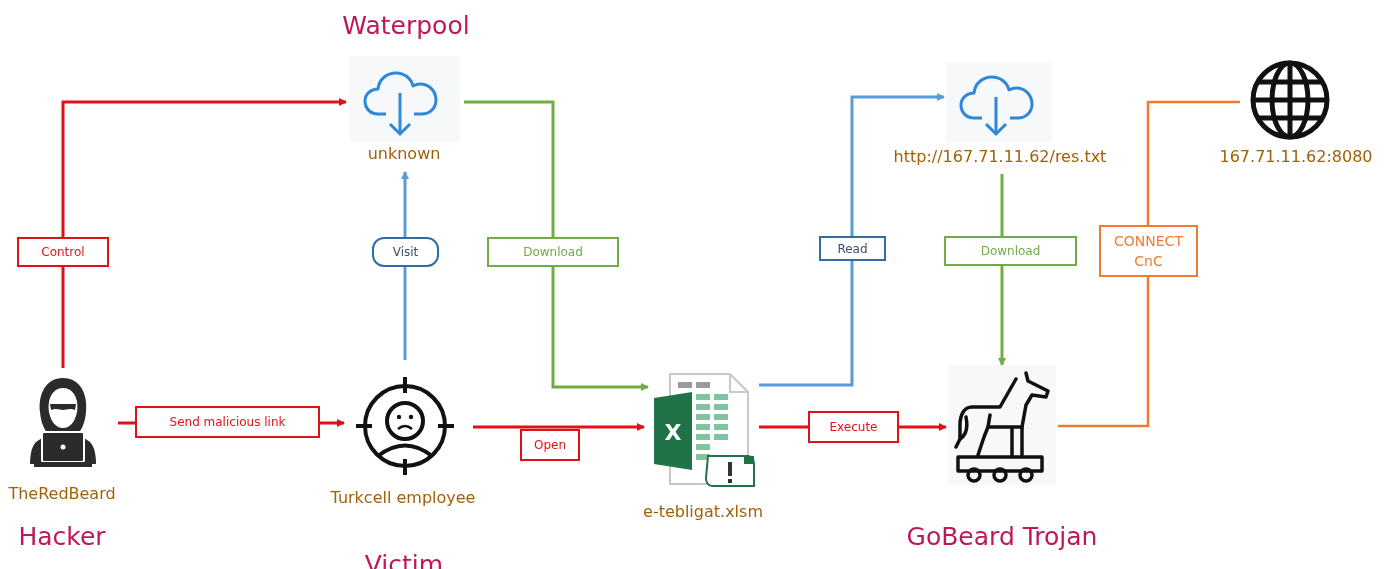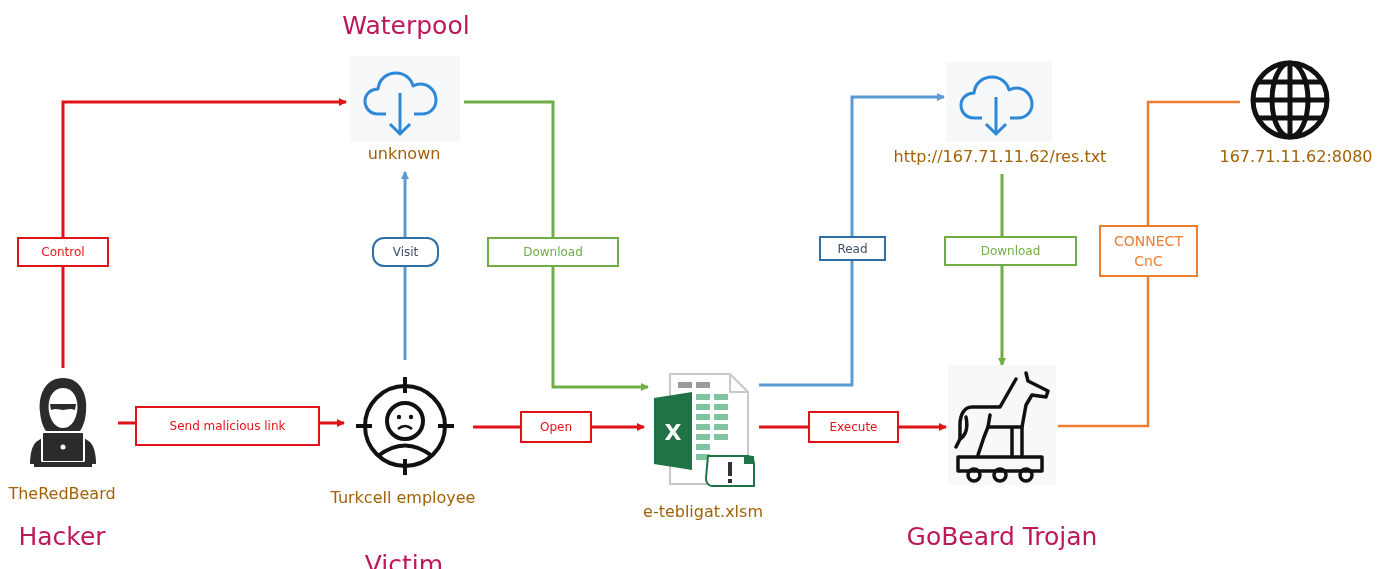--- a/index.html
+++ b/index.html
@@ -160,30 +160,30 @@
       <line x1="18" y1="24" x2="82" y2="24"></line>
       <line x1="18" y1="60" x2="82" y2="60"></line>
     </g>
   </svg>
 </div>
 <div class="lbl node-text" style="left:1296px;top:147px;">167.71.11.62:8080</div>
 
 <div class="edge-box red" style="left:17px;top:237px;width:92px;height:30px;">
     <span>Control</span>
   </div>
-<div class="edge-box red" style="left:135px;top:406px;width:185px;height:40px;">
+<div class="edge-box red" style="left:135px;top:406px;width:185px;height:32px;">
     <span>Send malicious link</span>
   </div>
 <div class="edge-box blue" style="left:372px;top:237px;width:67px;height:30px;border-radius:12px;">
     <span>Visit</span>
   </div>
 <div class="edge-box green" style="left:487px;top:237px;width:132px;height:30px;">
     <span>Download</span>
   </div>
-<div class="edge-box red" style="left:520px;top:411px;width:72px;height:32px;">
+<div class="edge-box red" style="left:520px;top:429px;width:60px;height:32px;">
     <span>Open</span>
   </div>
 <div class="edge-box blue" style="left:819px;top:236px;width:67px;height:25px;">
     <span>Read</span>
   </div>
 <div class="edge-box green" style="left:944px;top:236px;width:133px;height:30px;">
     <span>Download</span>
   </div>
 <div class="edge-box red" style="left:808px;top:411px;width:91px;height:32px;text-align:right;">
     <span>Execute</span>

